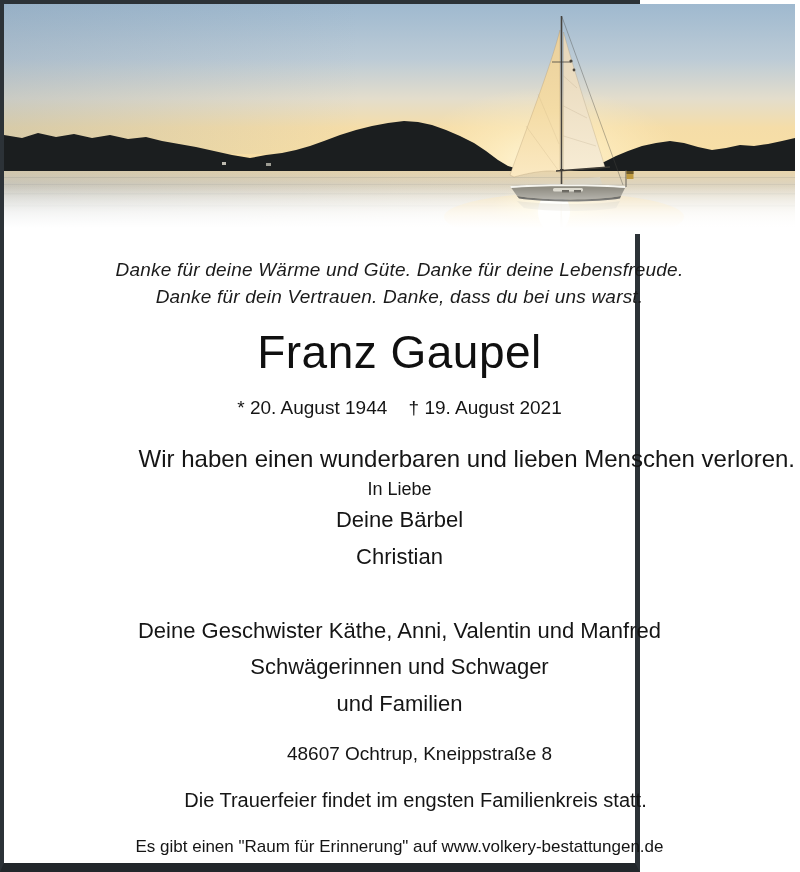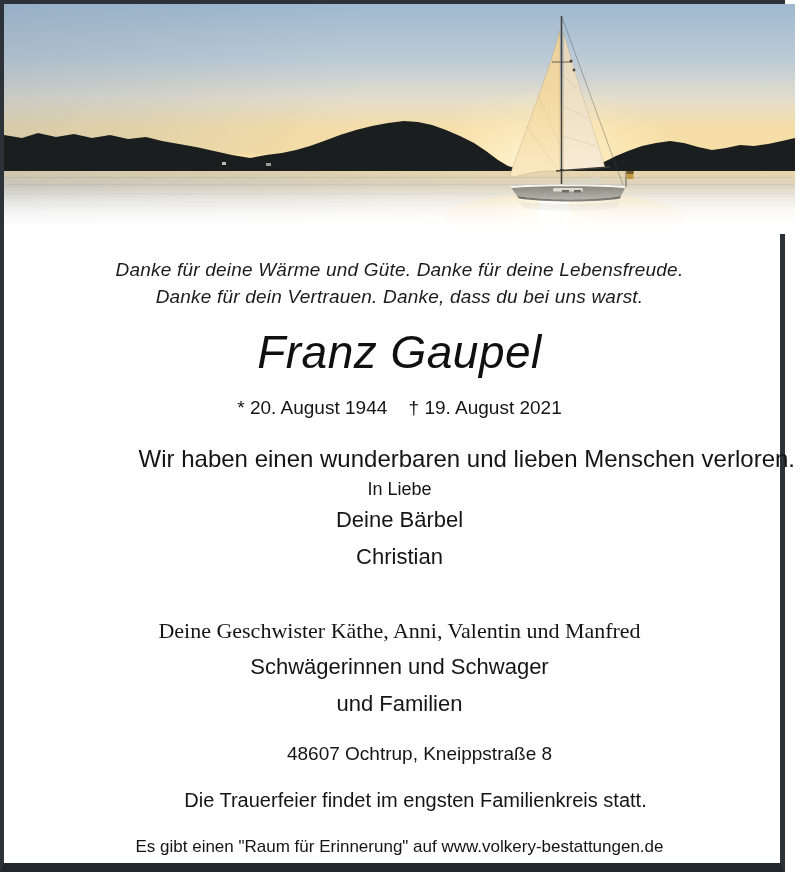--- a/index.html
+++ b/index.html
@@ -5,21 +5,21 @@
   html,body{margin:0;padding:0;}
   body{
     width:800px;height:872px;
     background:#ffffff;
     font-family:"Liberation Sans", sans-serif;
     color:#151515;
     overflow:hidden;
   }
   .frame{
     box-sizing:border-box;
-    width:785px;height:872px;
+    width:640px;height:872px;
     border-top:4px solid #2c3237;
     border-left:4px solid #2c3237;
     border-right:5px solid #2c3237;
     border-bottom:9px solid #22272b;
     background:#ffffff;
     position:relative;
   }
   .photo{
     position:absolute;top:0;left:0;width:791px;height:230px;
     line-height:0;
@@ -27,33 +27,33 @@
   .photo svg{display:block;}
   .txt{
     position:absolute;left:0;width:791px;
     text-align:center;white-space:nowrap;
   }
   .quote{
     top:252px;font-style:italic;font-size:19px;line-height:27px;
     color:#1b1b1b;letter-spacing:0.2px;
   }
   .name{
-    top:322px;font-style:italic;font-size:46px;line-height:52px;
+    top:322px;font-size:46px;line-height:52px;
     color:#101010;letter-spacing:0.5px;
   }
   .dates{top:392px;font-size:19px;line-height:24px;}
   .dates .death{margin-left:16px;}
   .tribute{top:443px;font-size:24px;line-height:24px;text-align:right;}
   .inliebe{top:474px;font-size:18px;line-height:23px;}
   .m-large{font-size:22px;line-height:27px;}
   .m0{top:502px;}
   .m1{top:539px;}
   .m2{top:576px;}
   .m2 .suffix{font-size:17px;}
-  .m3{top:613px;font-family:Liberation Serif, serif;}
+  .m3{top:613px;}
   .m4{top:649px;}
   .m5{top:686px;}
   .address{top:738px;font-size:19px;line-height:24px;margin-left:20px;}
   .ceremony{top:784px;font-size:20px;line-height:25px;margin-left:16px;}
   .memorial{top:832px;font-size:17px;line-height:22px;}
 </style>
 </head>
 <body>
 
 <div class="frame">

